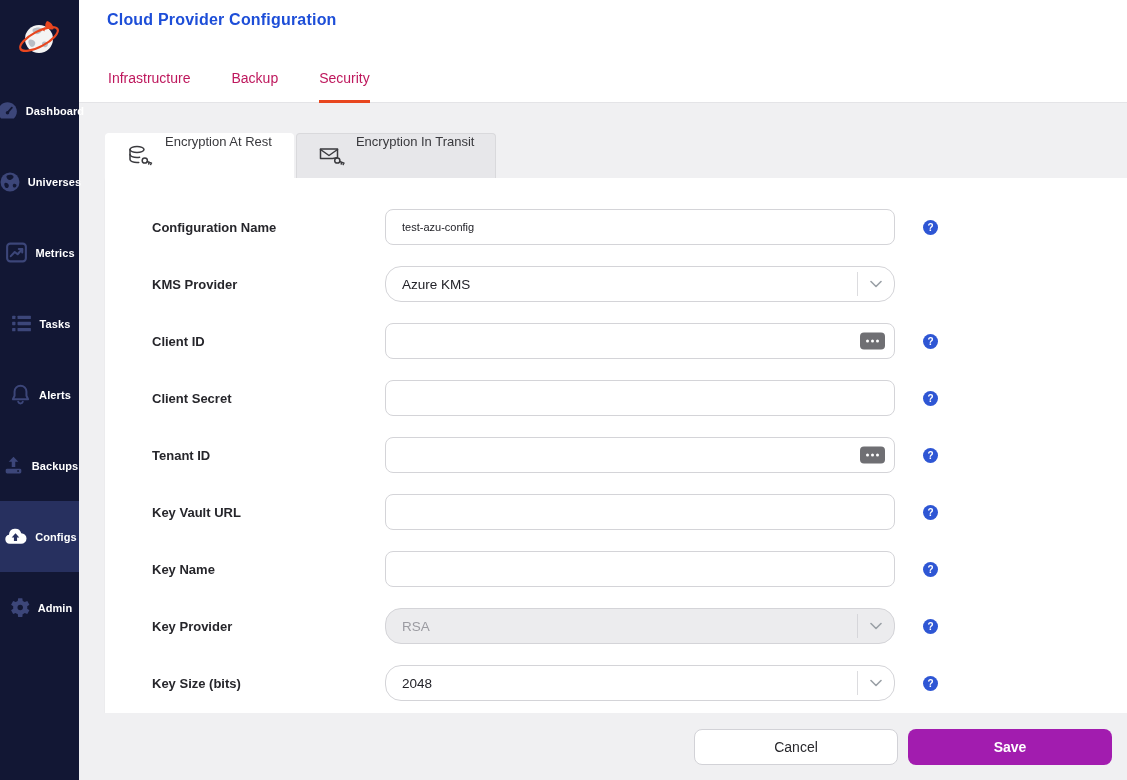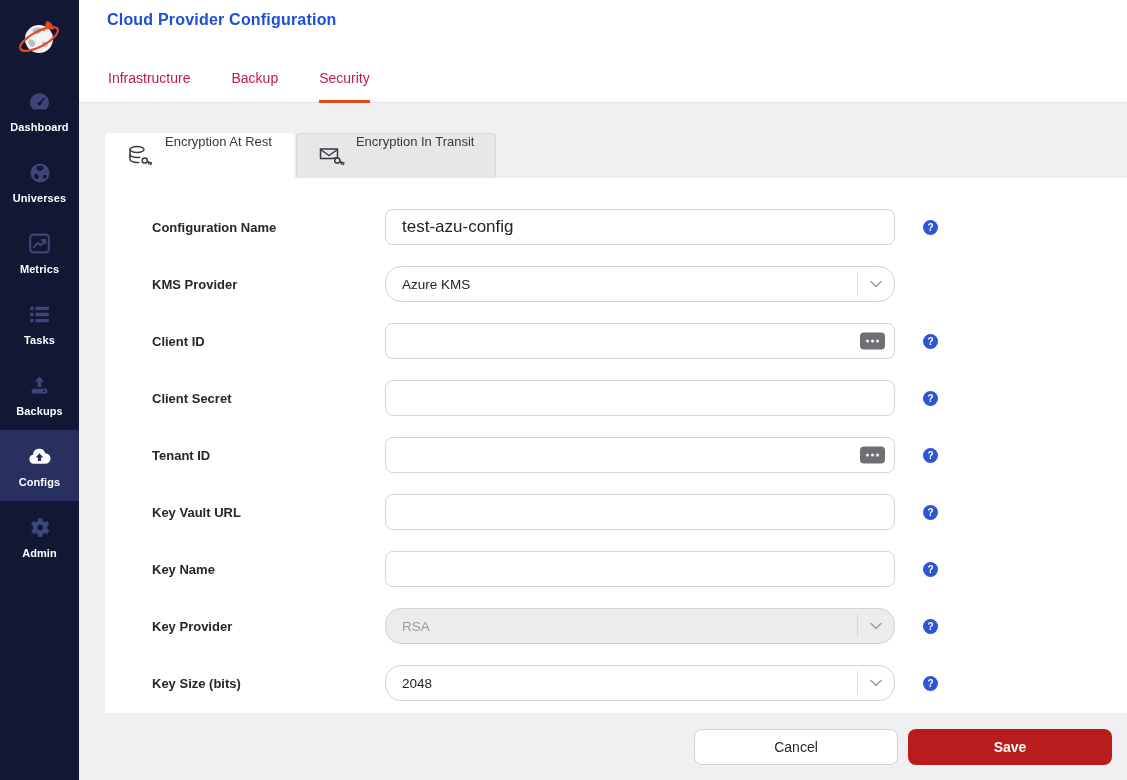--- a/index.html
+++ b/index.html
@@ -3,21 +3,21 @@
 <meta charset="utf-8">
 <style>
   * { margin:0; padding:0; box-sizing:border-box; }
   html,body { width:1127px; height:780px; overflow:hidden;
     font-family:"Liberation Sans", sans-serif; background:#fff; }
 
   
   .sidebar { position:fixed; left:0; top:0; bottom:0; width:79px;
     background:#121734; display:flex; flex-direction:column; z-index:10; }
   .logo-wrap { height:75px; display:flex; align-items:center; justify-content:center; }
-  .nav-item { height:71px; display:flex; flex-direction:column; align-items:center;
+  .nav-item { height:71px; display:flex; flex-direction:row; align-items:center;
     justify-content:center; gap:6px; color:#3c4679; cursor:pointer; }
   .nav-item.active { background:#27305F; color:#ffffff; }
   .nav-icon { height:26px; display:flex; align-items:center; justify-content:center; }
   .nav-label { color:#ffffff; font-size:11px; font-weight:700; letter-spacing:.1px; }
 
   
   .main { margin-left:79px; width:1048px; height:780px; display:flex; flex-direction:column; }
 
   .header { height:103px; background:#fff; border-bottom:1px solid #e4e4e7; position:relative; flex:0 0 auto; }
   .page-title { position:absolute; left:28px; top:11px; font-size:16px; font-weight:700;
@@ -36,21 +36,21 @@
   .subtab.active { background:#fff; border-color:#fff; }
   .subtab-icon { display:flex; align-items:center; color:#3a3a3e; }
 
   .panel { background:#fff; height:535px; padding:31px 0 0 47px;
     box-shadow:0 1px 2px rgba(0,0,0,.05); }
 
   .form-row { display:flex; align-items:center; height:36px; margin-bottom:21px; }
   .form-label { width:233px; font-size:13px; font-weight:700; color:#26262b; }
   .control { width:510px; position:relative; }
   .text-input { width:100%; height:36px; border:1px solid #d4d4d8; border-radius:8px;
-    padding:0 16px; font-size:17px; color:#232329; font-family:inherit; outline:none; background:#fff; }
+    padding:0 16px; font-size:11px; color:#232329; font-family:inherit; outline:none; background:#fff; }
   .select { height:36px; border:1px solid #d4d4d8; border-radius:16px; background:#fff;
     display:flex; align-items:center; padding-left:16px; font-size:13.5px; color:#232329; cursor:pointer; }
   .select .value { flex:1; }
   .select .sep { width:1px; height:24px; background:#dcdcdf; }
   .select .chev { width:36px; display:flex; align-items:center; justify-content:center; color:#9aa0a6; }
   .select.disabled { background:#ececee; color:#9b9ba1; cursor:default; }
   .select.disabled .sep { background:#d6d6da; }
 
   .cred-icon { position:absolute; right:10px; top:50%; transform:translateY(-50%);
     width:25px; height:17px; background:#6f6f73; border-radius:4px;
@@ -60,21 +60,21 @@
   .help { width:15px; height:15px; border-radius:50%; background:#2E56D4; color:#fff;
     font-size:10px; font-weight:700; display:flex; align-items:center; justify-content:center;
     margin-left:28px; cursor:pointer; flex:0 0 auto; }
   .help-spacer { width:15px; height:15px; margin-left:28px; }
 
   .footer { height:67px; background:#f0f0f2; display:flex; align-items:center;
     justify-content:flex-end; gap:10px; padding-right:15px; flex:0 0 auto; }
   .btn { width:204px; height:36px; border-radius:8px; font-size:14px; font-family:inherit;
     display:flex; align-items:center; justify-content:center; cursor:pointer; }
   .btn-cancel { background:#fff; border:1px solid #d2d2d7; color:#28282c; }
-  .btn-save { background:#b91c1c; border:none; color:#fff; font-weight:700; }
+  .btn-save { background:#a21caf; border:none; color:#fff; font-weight:700; }
 </style>
 </head>
 <body>
 
 <div class="sidebar">
   <div class="logo-wrap">
     <svg width="48" height="48" viewBox="0 0 48 48">
       <circle cx="23" cy="25" r="14" fill="#f4f4f4"></circle>
       <path fill="#b9bec6" d="M17 15c3-2 7-2 9 0 1 1-1 4-4 5s-7-3-5-5zM13 26c2-1 5 0 6 2s-1 5-3 5-5-5-3-7zM27 28c2-1 5 0 5 2s-2 4-4 3-3-4-1-5z"></path>
       <ellipse cx="23" cy="25" rx="21" ry="7.5" fill="none" stroke="#E8461F" stroke-width="2.2" transform="rotate(-28 23 25)"></ellipse>
@@ -122,20 +122,29 @@
           <rect x="8.2" y="4.5" width="12.8" height="3.2" rx="0.6"></rect>
           <rect x="3" y="10.4" width="3.2" height="3.2" rx="0.6"></rect>
           <rect x="8.2" y="10.4" width="12.8" height="3.2" rx="0.6"></rect>
           <rect x="3" y="16.3" width="3.2" height="3.2" rx="0.6"></rect>
           <rect x="8.2" y="16.3" width="12.8" height="3.2" rx="0.6"></rect>
         </svg>
     </span>
     <span class="nav-label">Tasks</span>
   </div>
 
+  <div class="nav-item">
+    <span class="nav-icon">
+      <svg width="25" height="25" viewBox="0 0 24 24" fill="none">
+          <path d="M12 3.5a5.7 5.7 0 0 0-5.7 5.7v4L4.7 16.6h14.6l-1.6-3.4v-4A5.7 5.7 0 0 0 12 3.5z" stroke="currentColor" stroke-width="1.9" stroke-linejoin="round"></path>
+          <path d="M9.8 19a2.3 2.3 0 0 0 4.4 0" stroke="currentColor" stroke-width="1.9" stroke-linecap="round"></path>
+        </svg>
+    </span>
+    <span class="nav-label">Alerts</span>
+  </div>
 
   <div class="nav-item">
     <span class="nav-icon">
       <svg width="25" height="25" viewBox="0 0 24 24" fill="currentColor">
           <path d="M12 3.5l4.6 4.8h-2.9v5.2h-3.4V8.3H7.4z"></path>
           <rect x="4.5" y="15" width="15" height="4.6" rx="1.4"></rect>
           <circle cx="16.4" cy="17.3" r="0.9" fill="#121734"></circle>
         </svg>
     </span>
     <span class="nav-label">Backups</span>

